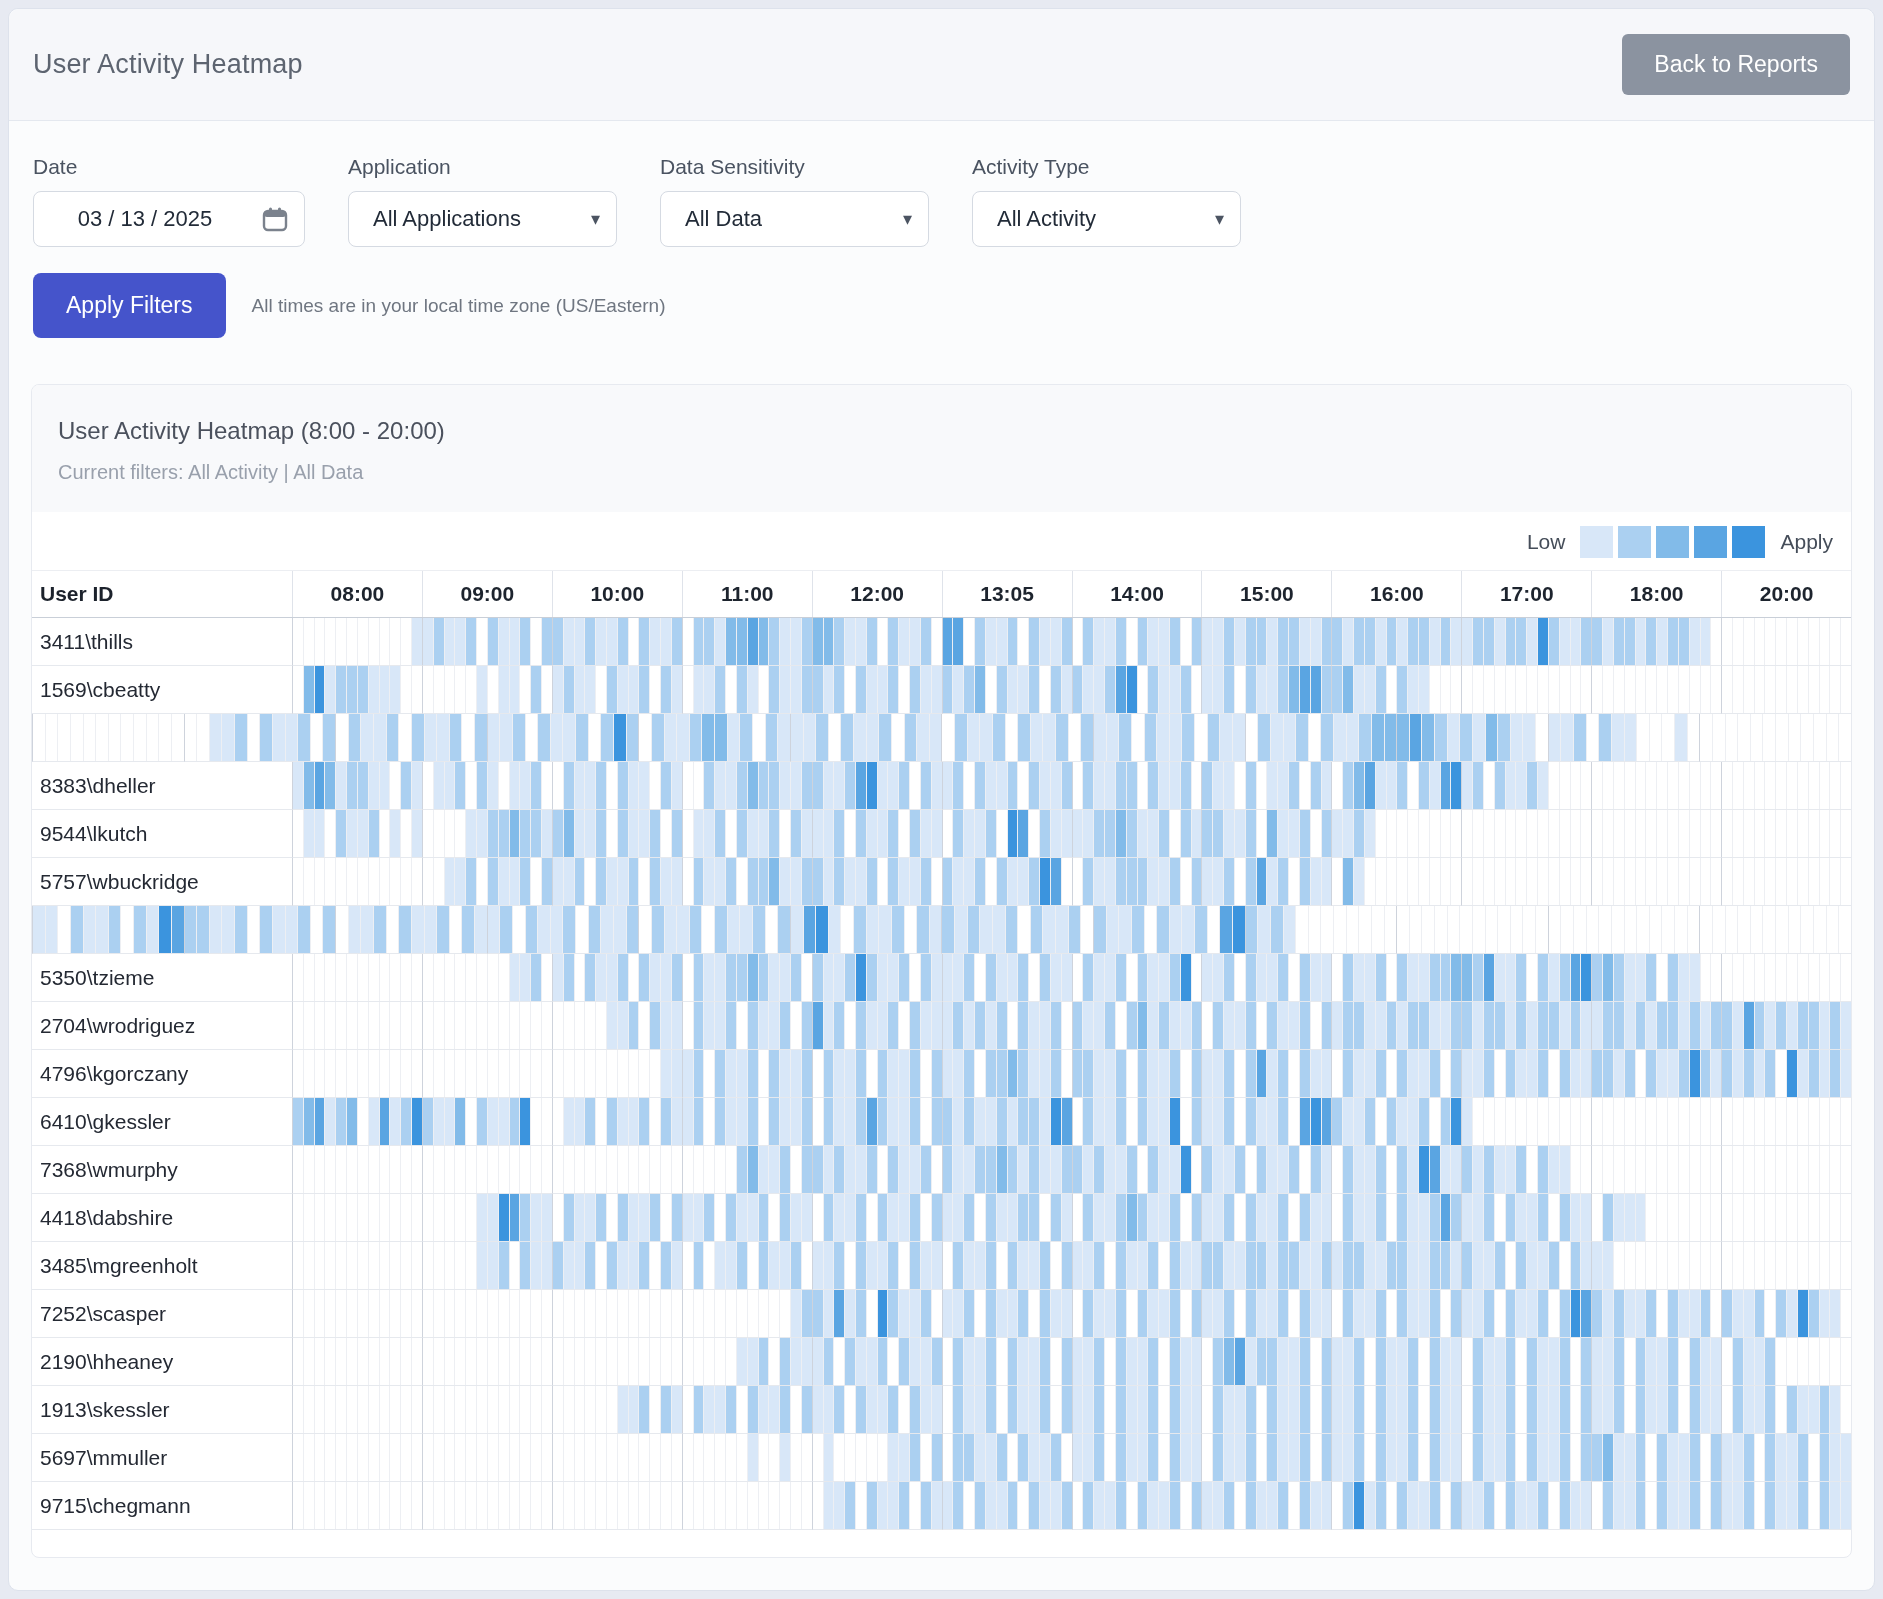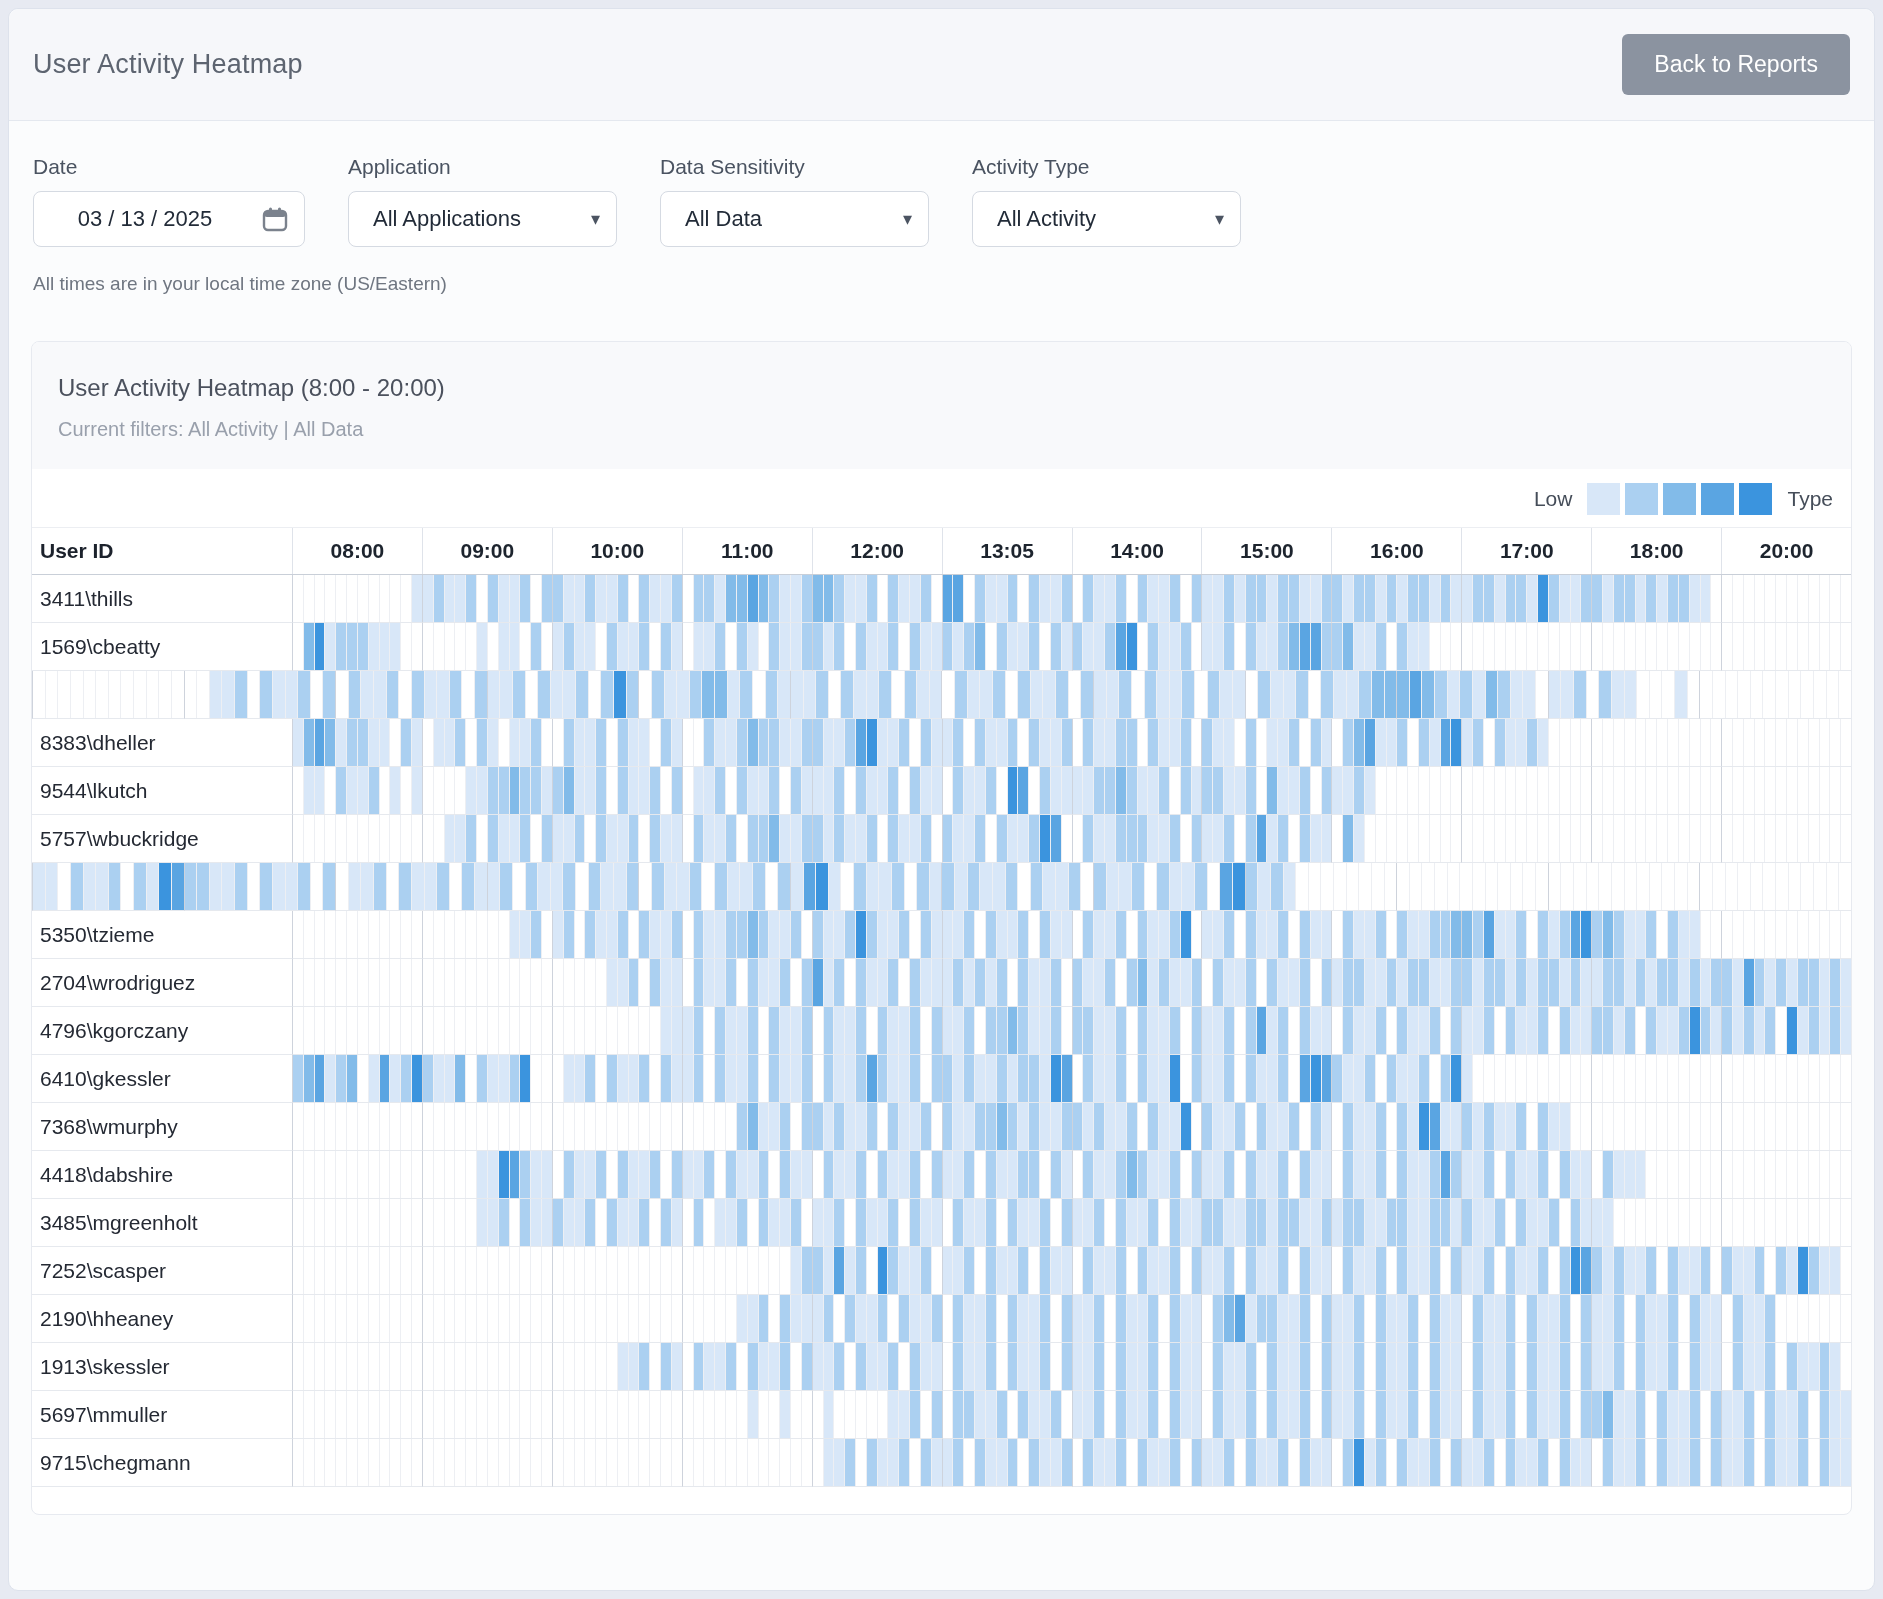--- a/index.html
+++ b/index.html
@@ -179,40 +179,41 @@
       </div>
       <div class="fgroup">
         <div class="flabel">Activity Type</div>
         <div class="field sel">
           <span class="sel-label">All Activity</span>
           <span class="chev">▾</span>
         </div>
       </div>
     </div>
     <div class="apply-row">
+      <button class="apply-btn">Apply Filters</button>
       <span class="tz-note">All times are in your local time zone (US/Eastern)</span>
     </div>
   </div>
 
   <div class="card">
     <div class="card-head">
       <div class="card-title">User Activity Heatmap (8:00 - 20:00)</div>
       <div class="card-sub">Current filters: All Activity  |  All Data</div>
     </div>
 
     <div class="legend-row">
       <span class="legend-label">Low</span>
       <span class="swatches" id="legend-swatches">
           <span class="swatch" style="background: rgb(216, 231, 248);"></span>
           <span class="swatch" style="background: rgb(171, 208, 241);"></span>
           <span class="swatch" style="background: rgb(130, 187, 233);"></span>
           <span class="swatch" style="background: rgb(90, 165, 226);"></span>
           <span class="swatch" style="background: rgb(59, 148, 222);"></span>
         </span>
-      <span class="legend-label">Type</span>
+      <span class="legend-label">Apply</span>
     </div>
 
     <div class="heat-table" id="heat-table">
       <div class="hrow head">
         <div class="label-cell">User ID</div>
       <div class="time-cell">08:00</div>
           <div class="time-cell">09:00</div>
           <div class="time-cell">10:00</div>
           <div class="time-cell">11:00</div>
           <div class="time-cell">12:00</div>

